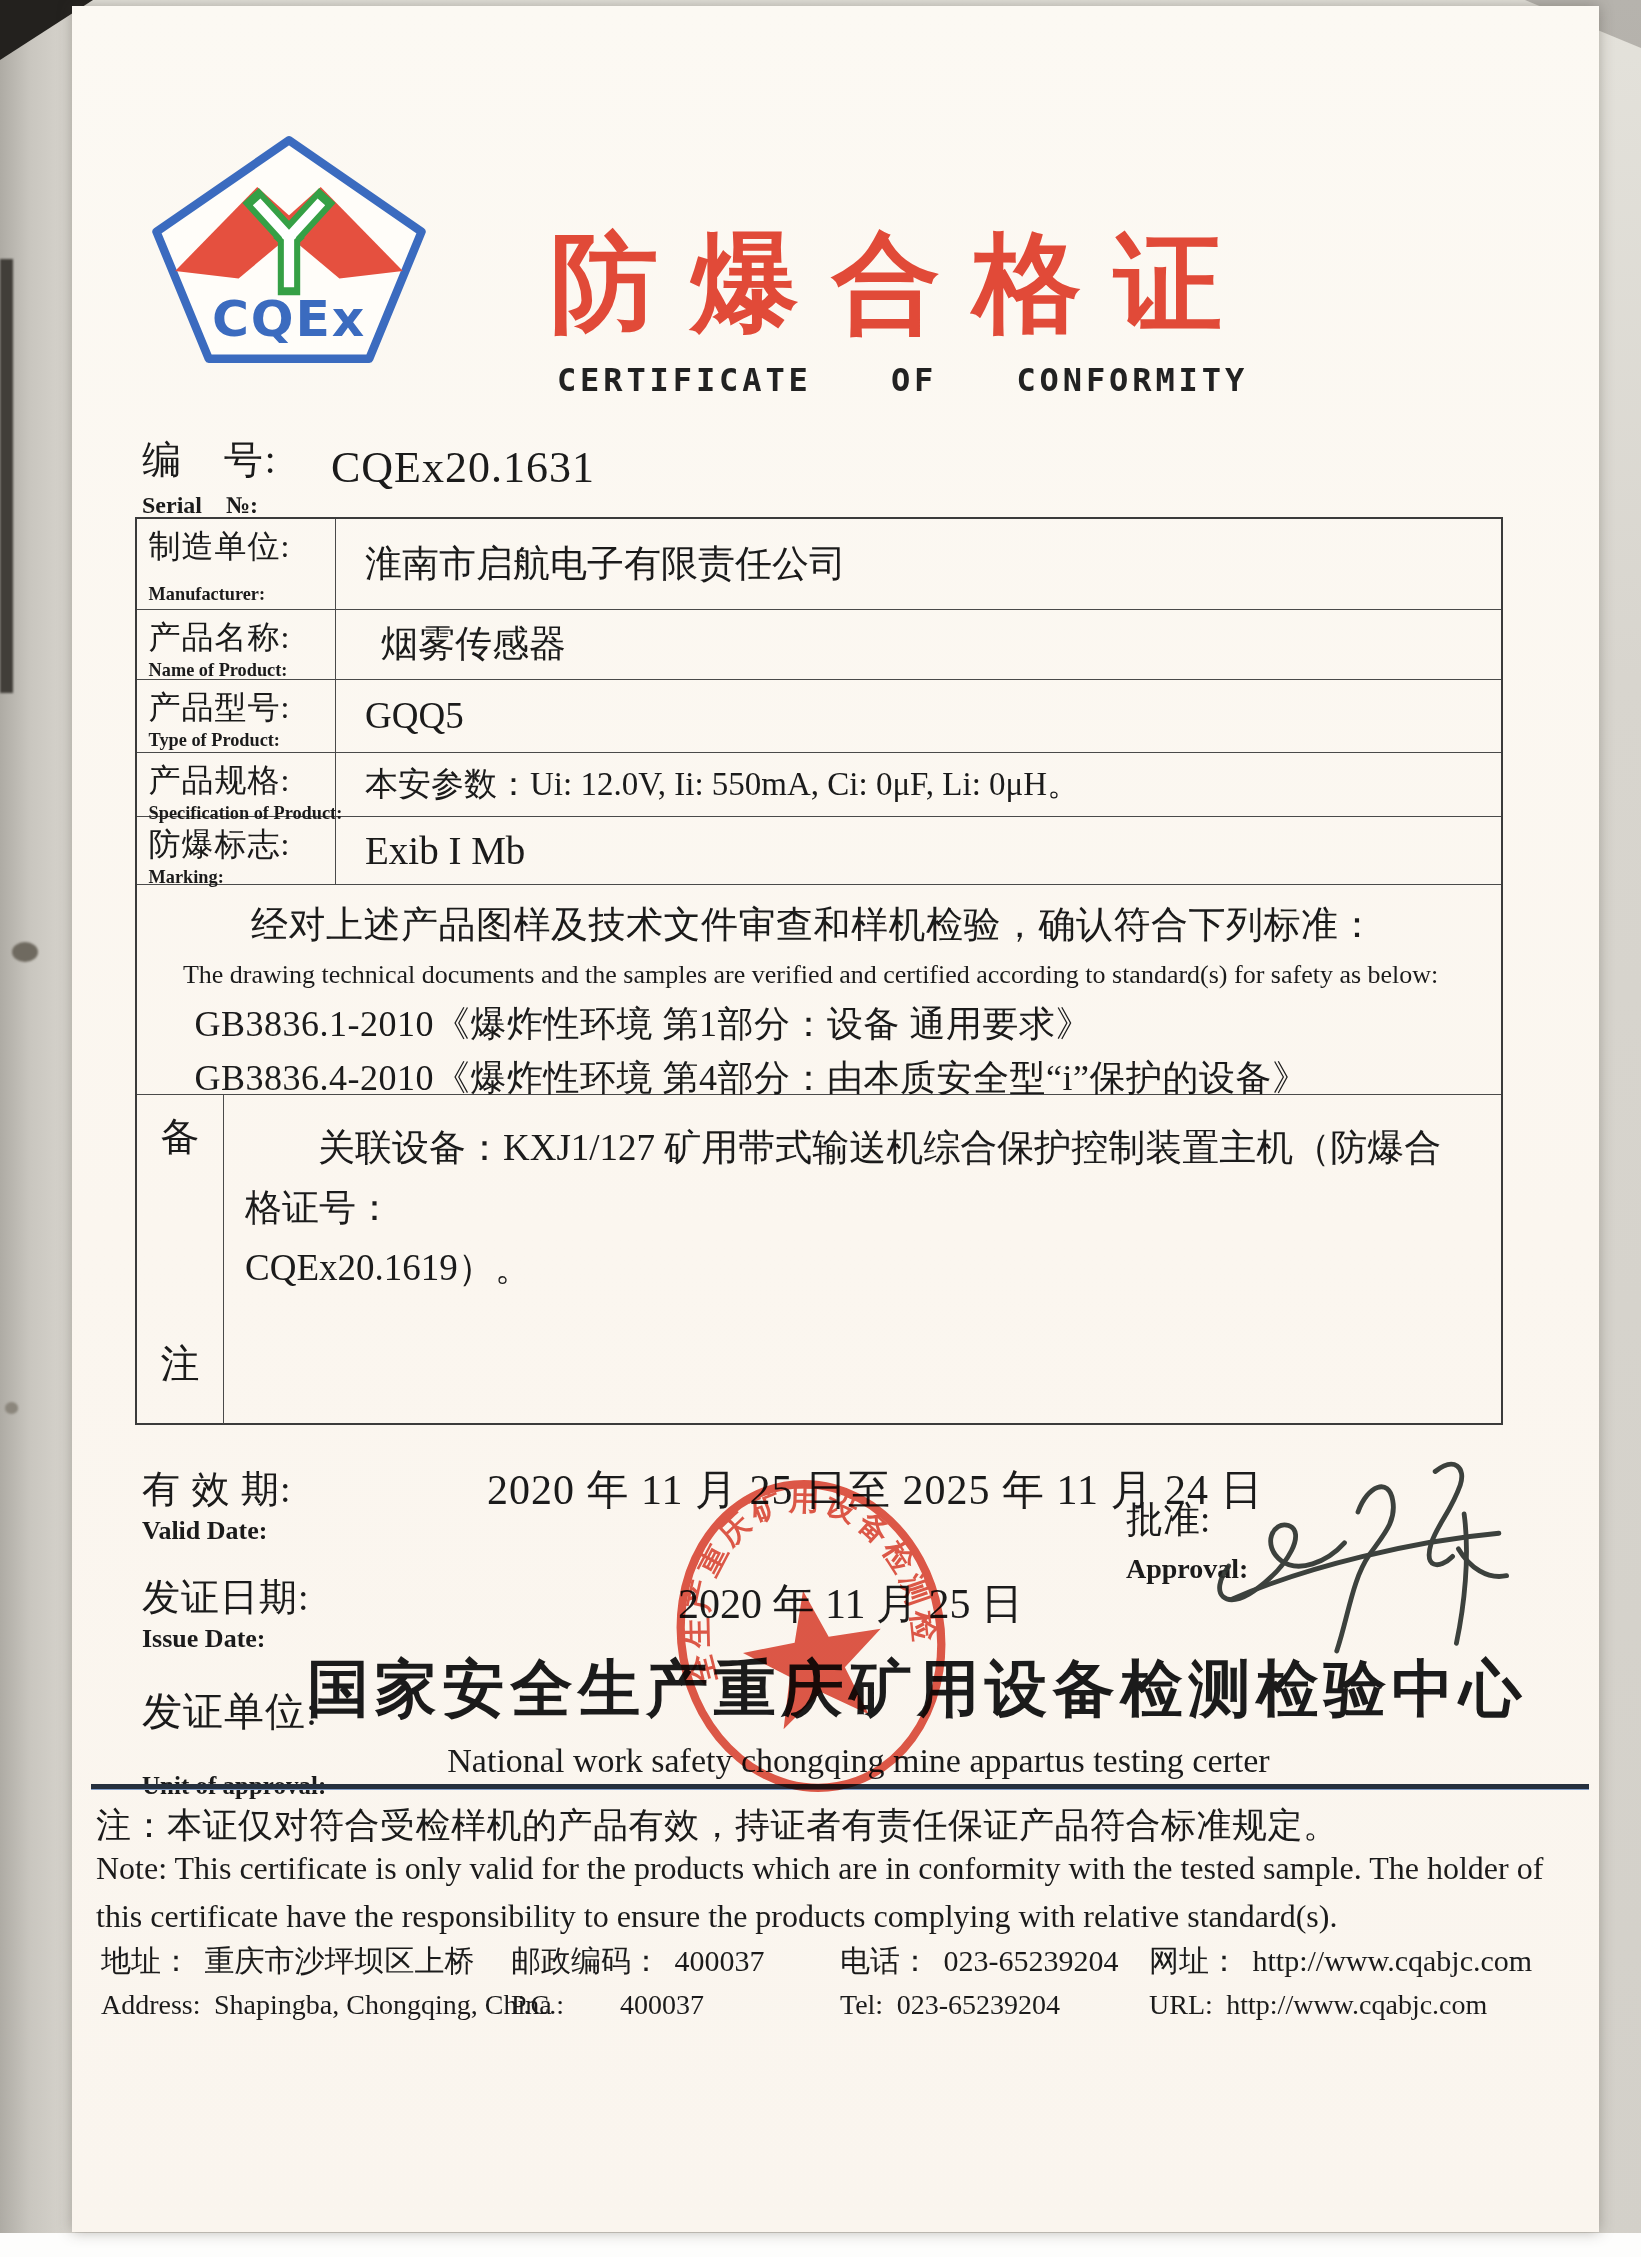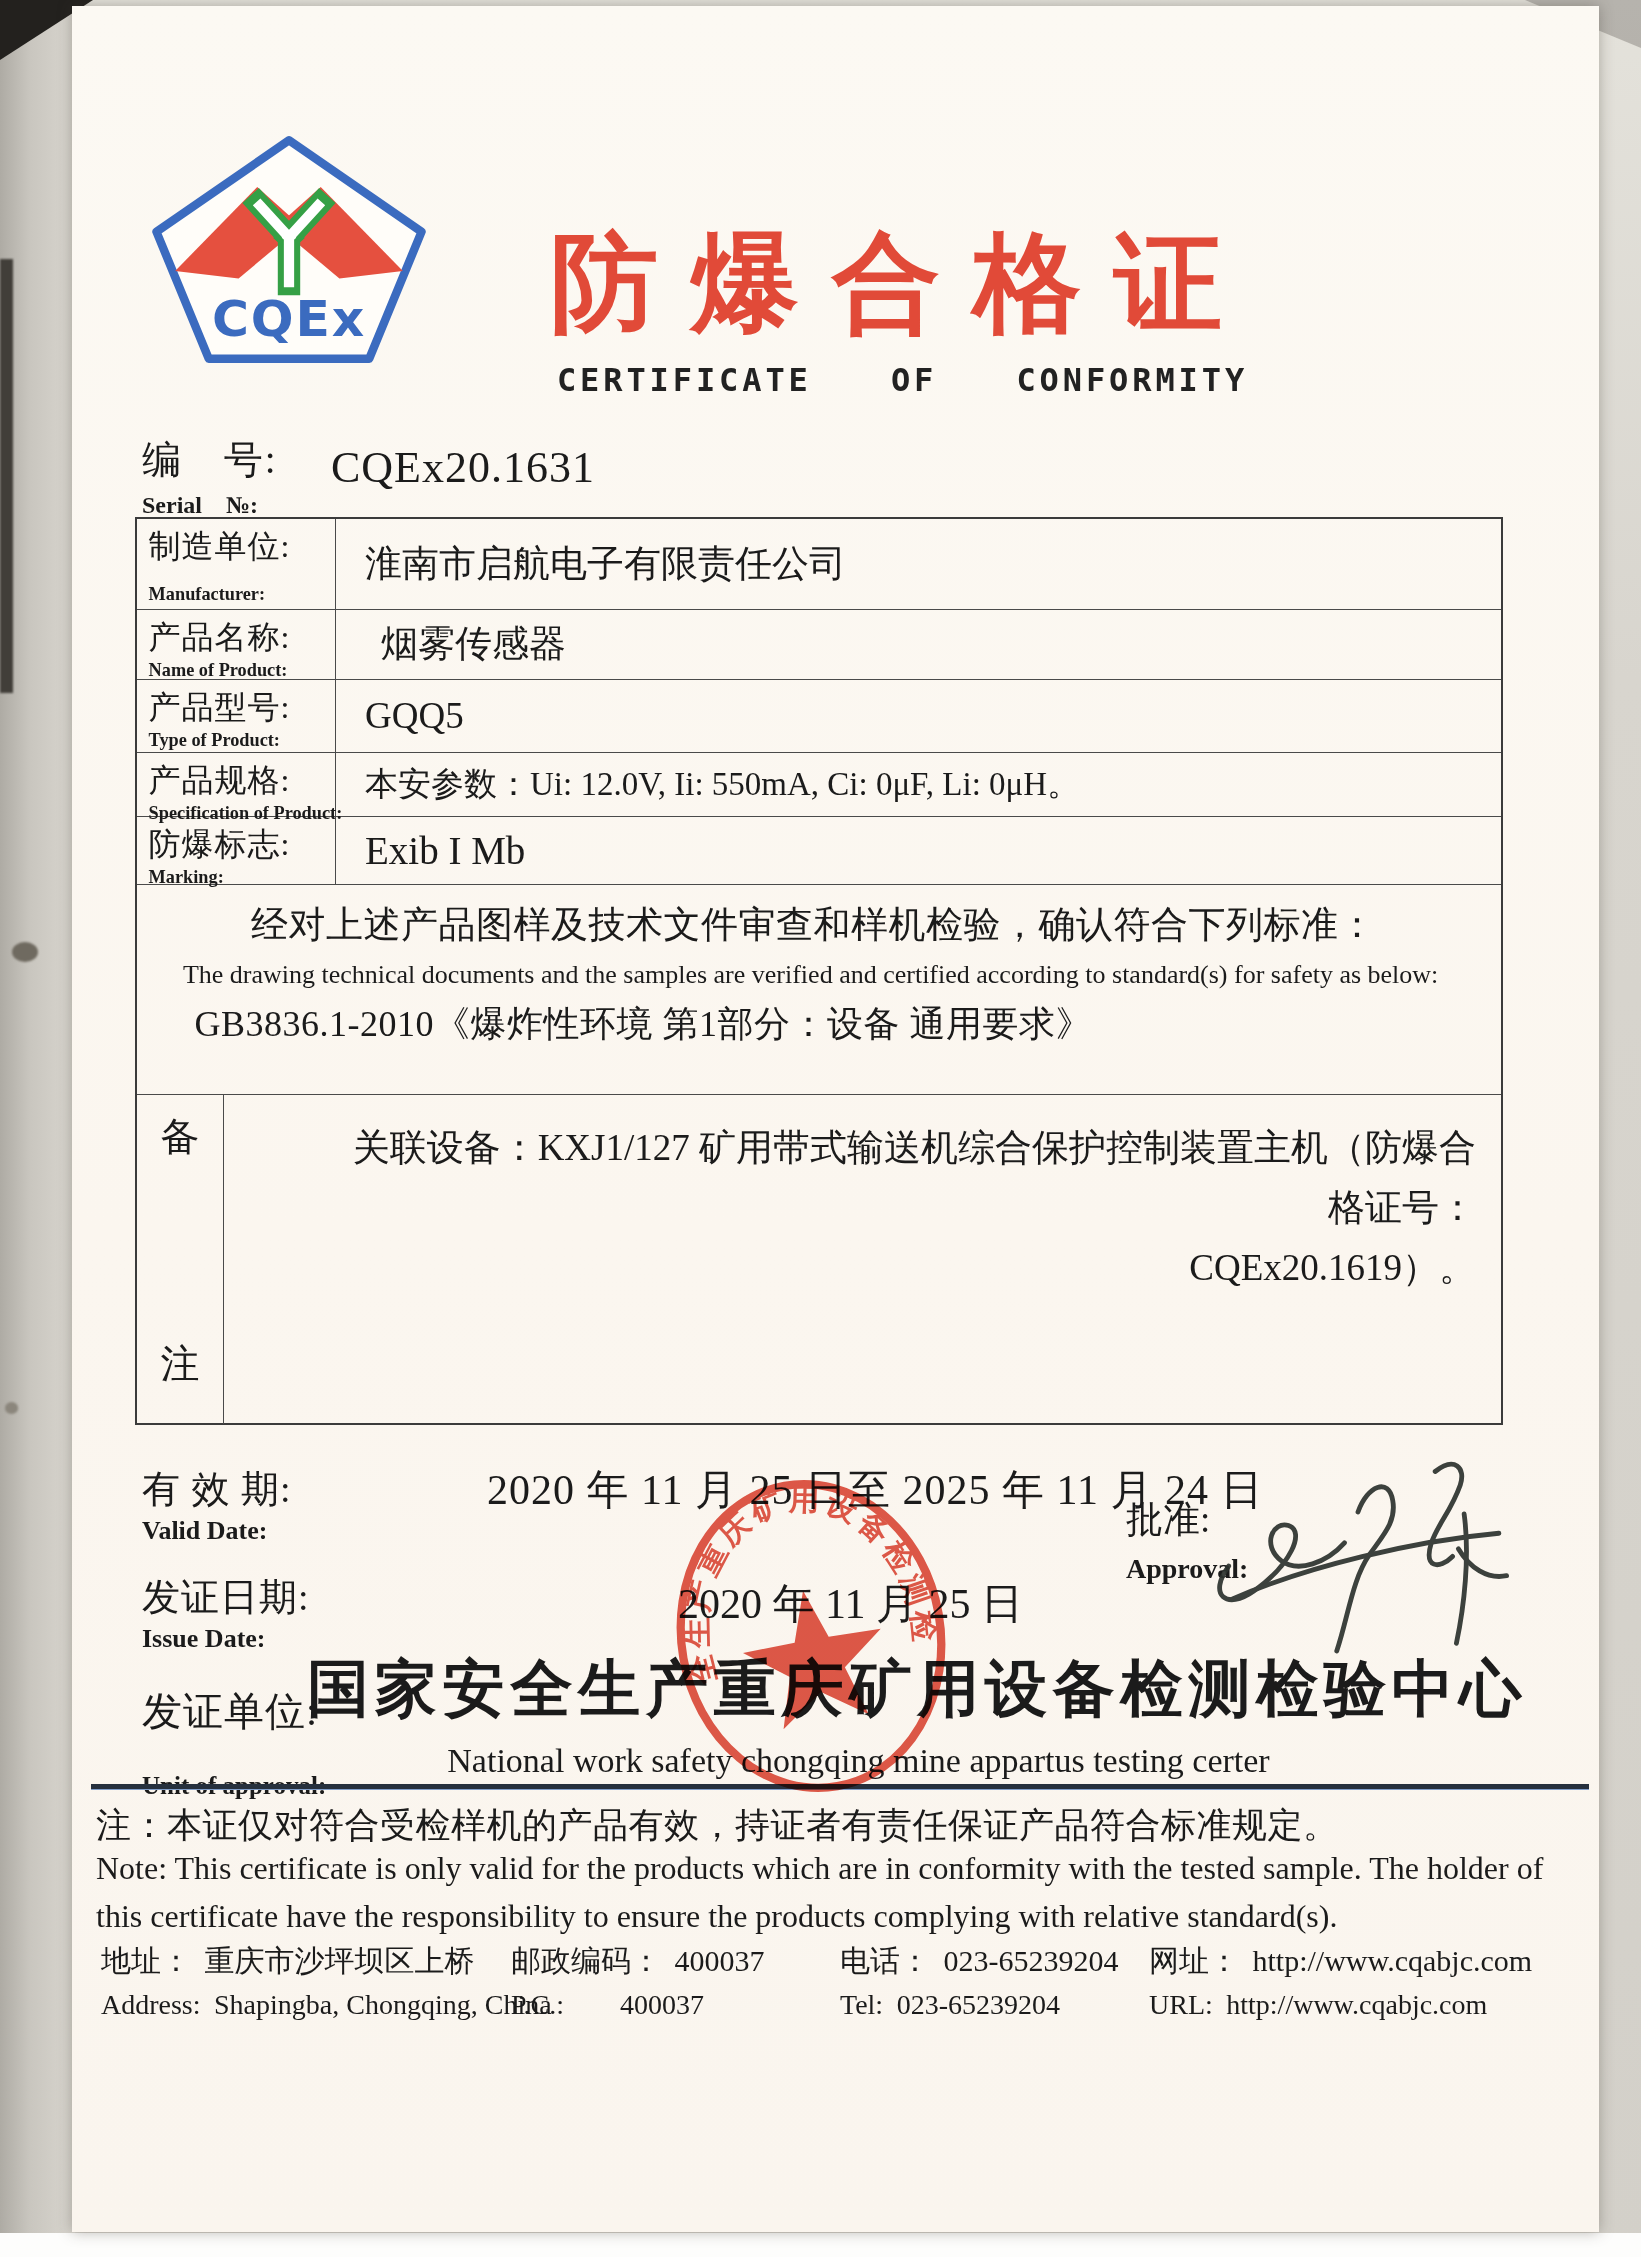--- a/index.html
+++ b/index.html
@@ -44,21 +44,21 @@
   .t-label .en{font-size:18.3px;font-weight:600;white-space:nowrap;}
   .t-value{flex:1;display:flex;align-items:center;padding-left:29px;font-size:37px;}
   .standards{border-bottom:1.9px solid #4a4a4a;box-sizing:border-box;height:210px;padding:11.6px 19.3px 0 44px;}
   .standards .h-cn{font-size:37px;text-indent:70px;margin:3.9px 0 9.7px 0;letter-spacing:0.5px;}
   .standards .h-en{font-size:26px;margin:0 0 9.7px 1.9px;}
   .standards .gb{font-size:36px;margin:3.9px 0 5.8px 13.5px;letter-spacing:0.5px;}
   .remarks{display:flex;height:329px;box-sizing:border-box;}
   .r-label{width:87px;border-right:1.9px solid #4a4a4a;box-sizing:border-box;
     display:flex;flex-direction:column;justify-content:space-between;align-items:center;
     padding:15.4px 0 33px 0;font-size:39px;}
-  .r-body{flex:1;padding:23px 25px 0 21px;font-size:37px;line-height:1.62;text-align:right;}
+  .r-body{flex:1;padding:23px 25px 0 21px;font-size:37px;line-height:1.62;}
   .r-body .l1{text-indent:73px;}
 
   .lbl-cn{font-size:38px;letter-spacing:1px;white-space:nowrap;}
   .lbl-en{font-size:26px;font-weight:600;white-space:nowrap;}
   .valid-cn{left:70px;top:1458px;}
   .valid-en{left:70px;top:1510px;}
   .valid-val{left:415px;top:1456px;font-size:42px;letter-spacing:1px;white-space:nowrap;}
   .appr-cn{left:1054px;top:1489px;font-size:37px;}
   .appr-en{left:1054px;top:1537px;font-size:28px;font-weight:700;margin-top:10px;}
   .sig{left:1120px;top:1446px;width:386px;height:232px;z-index:6;}
@@ -151,20 +151,21 @@
       <div class="t-label">
         <span class="cn">防爆标志:</span>
         <span class="en">Marking:</span>
       </div>
       <div class="t-value" style="font-size:39px;">Exib I Mb</div>
     </div>
     <div class="standards">
       <div class="h-cn">经对上述产品图样及技术文件审查和样机检验，确认符合下列标准：</div>
       <div class="h-en">The drawing technical documents and the samples are verified and certified according to standard(s) for safety as below:</div>
       <div class="gb">GB3836.1-2010《爆炸性环境 第1部分：设备 通用要求》</div>
+      <div class="gb">GB3836.4-2010《爆炸性环境 第4部分：由本质安全型“i”保护的设备》</div>
     </div>
     <div class="remarks">
       <div class="r-label">
         <span>备</span>
         <span>注</span>
       </div>
       <div class="r-body">
         <div class="l1">关联设备：KXJ1/127 矿用带式输送机综合保护控制装置主机（防爆合格证号：</div>
         <div>CQEx20.1619）。</div>
       </div>

